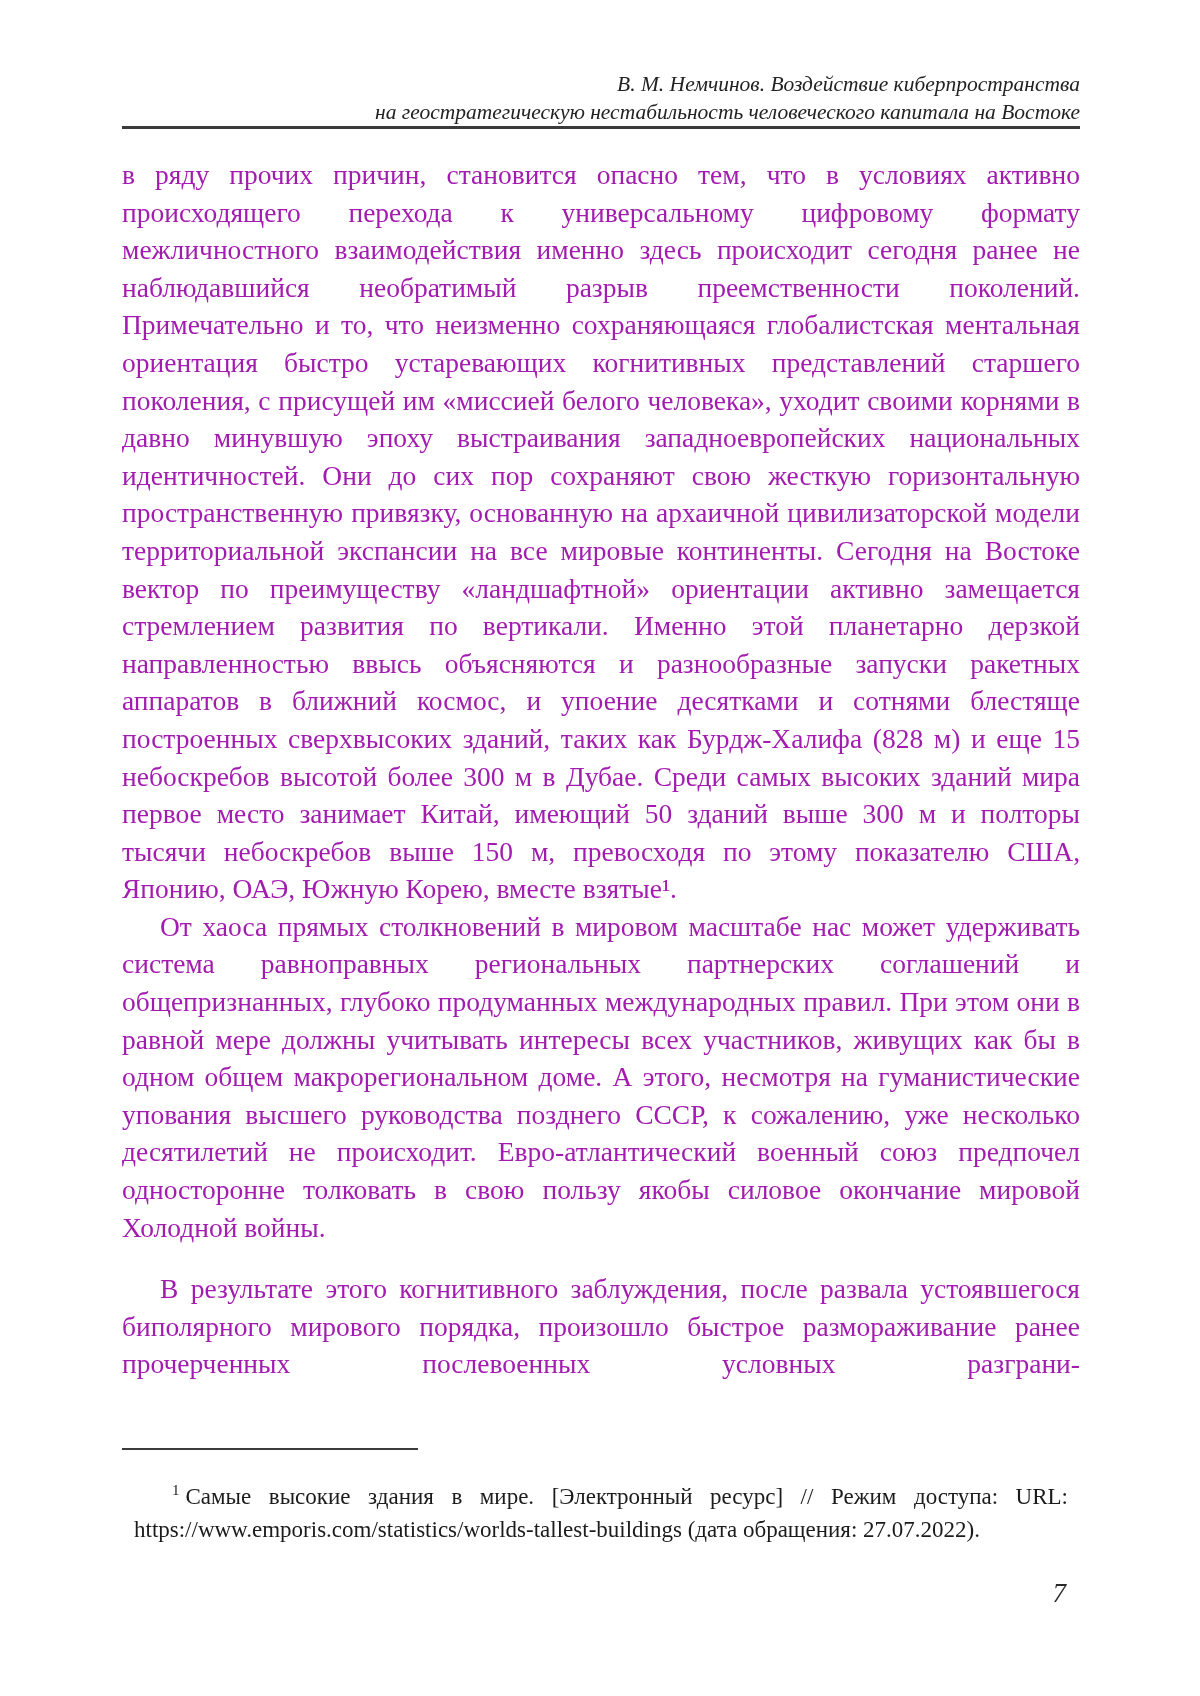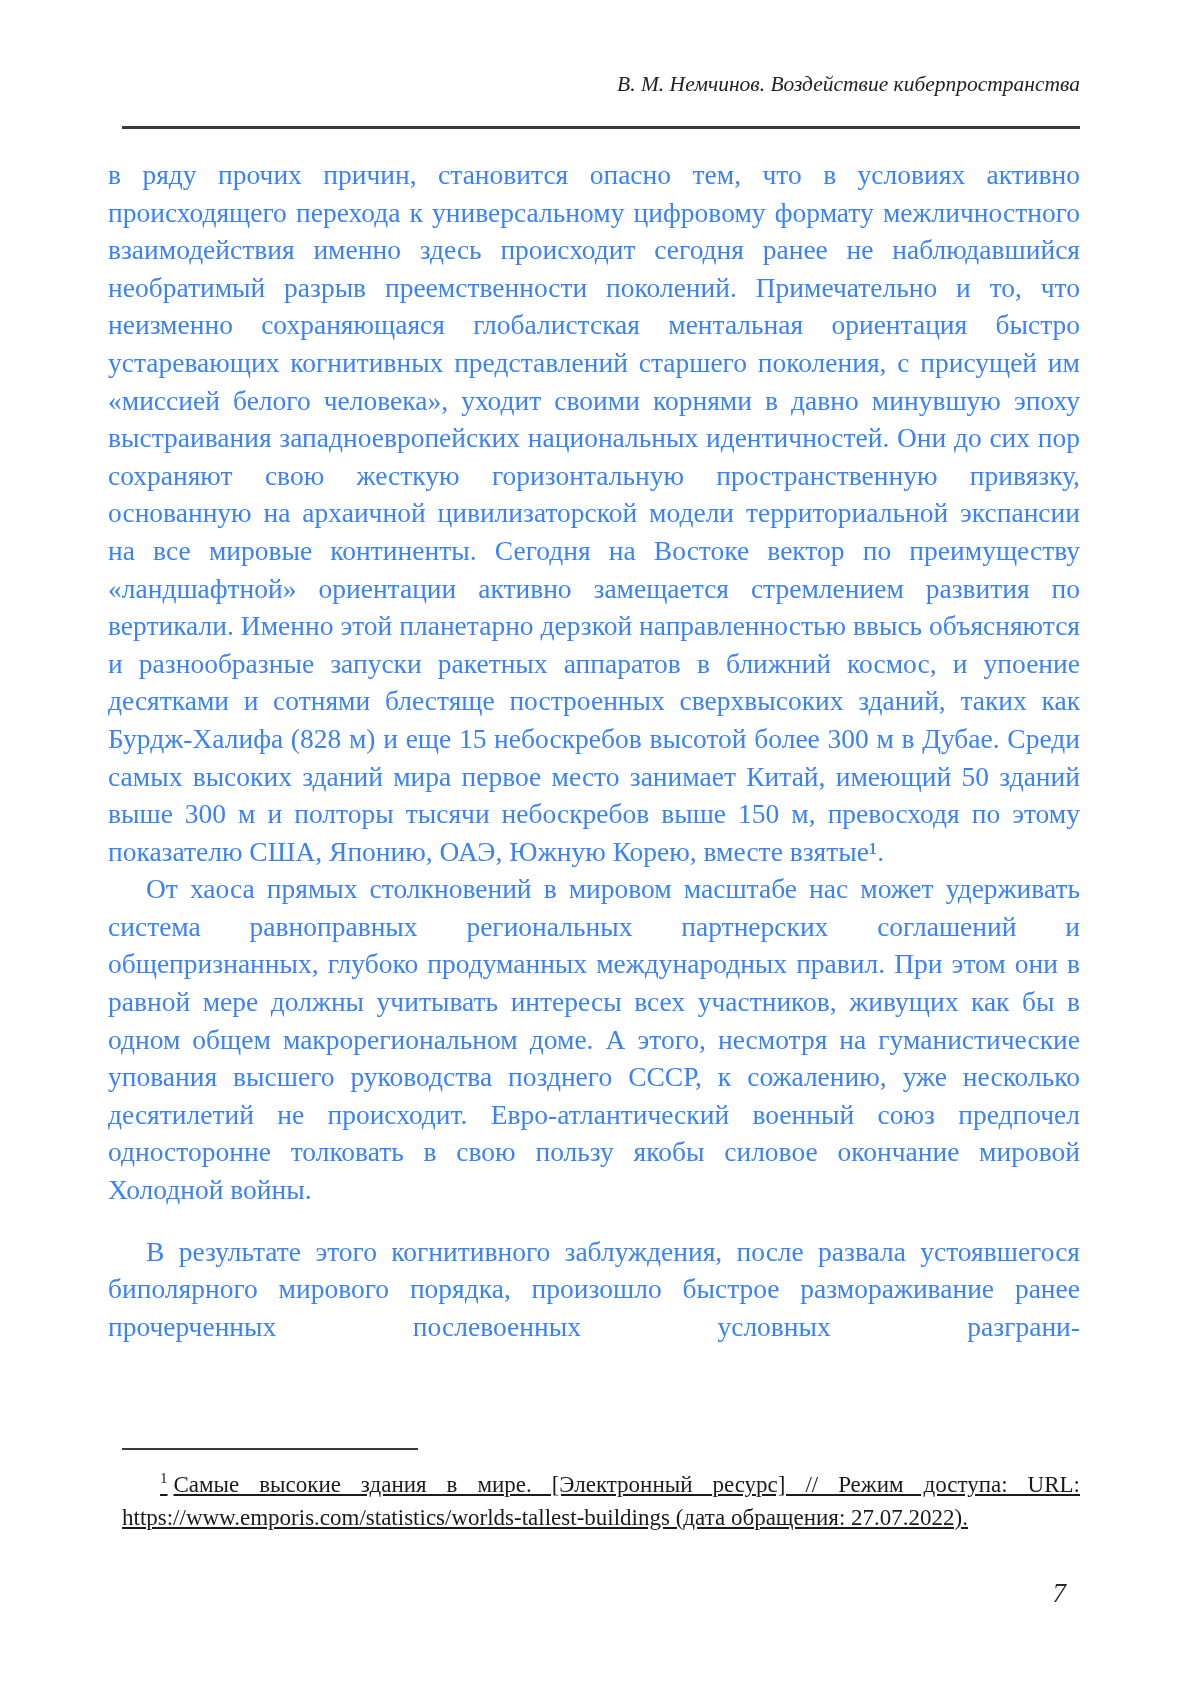--- a/index.html
+++ b/index.html
@@ -31,26 +31,26 @@
     position: absolute;
     top: 126px;
     left: 122px;
     right: 120px;
     height: 0;
     border-top: 3px solid #3b3b3b;
   }
   .body-text {
     position: absolute;
     top: 156px;
-    left: 108px;
+    left: 122px;
     right: 120px;
     font-size: 27.5px;
     line-height: 37.6px;
     text-align: justify;
-    color: #3b82f6;
+    color: #a21caf;
   }
   .body-text p {
     margin: 0;
     text-indent: 38px;
   }
   .body-text p.no-indent {
     text-indent: 0;
   }
   .body-text p.continues {
     text-align-last: justify;
@@ -68,23 +68,22 @@
     position: absolute;
     top: 1462px;
     left: 122px;
     right: 120px;
     font-size: 23px;
     line-height: 33px;
     text-align: justify;
     color: #1b1b1b;
   }
   .footnote p {
-    margin: 0;
+    margin: 12px;
     text-indent: 38px;
-    text-decoration: underline;
   }
   .footnote sup {
     font-size: 15px;
     margin-right: 6px;
   }
   .page-number {
     position: absolute;
     top: 1578px;
     right: 134px;
     font-size: 27px;
@@ -92,20 +91,21 @@
     color: #2a2a2a;
   }
 </style>
 </head>
 <body>
 
 <div class="page">
 
   <div class="running-head">
     <div>В. М. Немчинов. Воздействие киберпространства</div>
+    <div>на геостратегическую нестабильность человеческого капитала на Востоке</div>
   </div>
 
   <div class="header-rule"></div>
 
   <div class="body-text">
     <p class="no-indent">в ряду прочих причин, становится опасно тем, что в условиях активно происходящего перехода к универсальному цифровому формату межличностного взаимодействия именно здесь происходит сегодня ранее не наблюдавшийся необратимый разрыв преемственности поколений. Примечательно и то, что неизменно сохраняющаяся глобалистская ментальная ориентация быстро устаревающих когнитивных представлений старшего поколения, с присущей им «миссией белого человека», уходит своими корнями в давно минувшую эпоху выстраивания западноевропейских национальных идентичностей. Они до сих пор сохраняют свою жесткую горизонтальную пространственную привязку, основанную на архаичной цивилизаторской модели территориальной экспансии на все мировые континенты. Сегодня на Востоке вектор по преимуществу «ландшафтной» ориентации активно замещается стремлением развития по вертикали. Именно этой планетарно дерзкой направленностью ввысь объясняются и разнообразные запуски ракетных аппаратов в ближний космос, и упоение десятками и сотнями блестяще построенных сверхвысоких зданий, таких как Бурдж-Халифа (828 м) и еще 15 небоскребов высотой более 300 м в Дубае. Среди самых высоких зданий мира первое место занимает Китай, имеющий 50 зданий выше 300 м и полторы тысячи небоскребов выше 150 м, превосходя по этому показателю США, Японию, ОАЭ, Южную Корею, вместе взятые¹.</p>
     <p>От хаоса прямых столкновений в мировом масштабе нас может удерживать система равноправных региональных партнерских соглашений и общепризнанных, глубоко продуманных международных правил. При этом они в равной мере должны учитывать интересы всех участников, живущих как бы в одном общем макрорегиональном доме. А этого, несмотря на гуманистические упования высшего руководства позднего СССР, к сожалению, уже несколько десятилетий не происходит. Евро-атлантический военный союз предпочел односторонне толковать в свою пользу якобы силовое окончание мировой Холодной войны.</p>
     <p class="continues">В результате этого когнитивного заблуждения, после развала устоявшегося биполярного мирового порядка, произошло быстрое размораживание ранее прочерченных послевоенных условных разграни-</p>
   </div>
 

